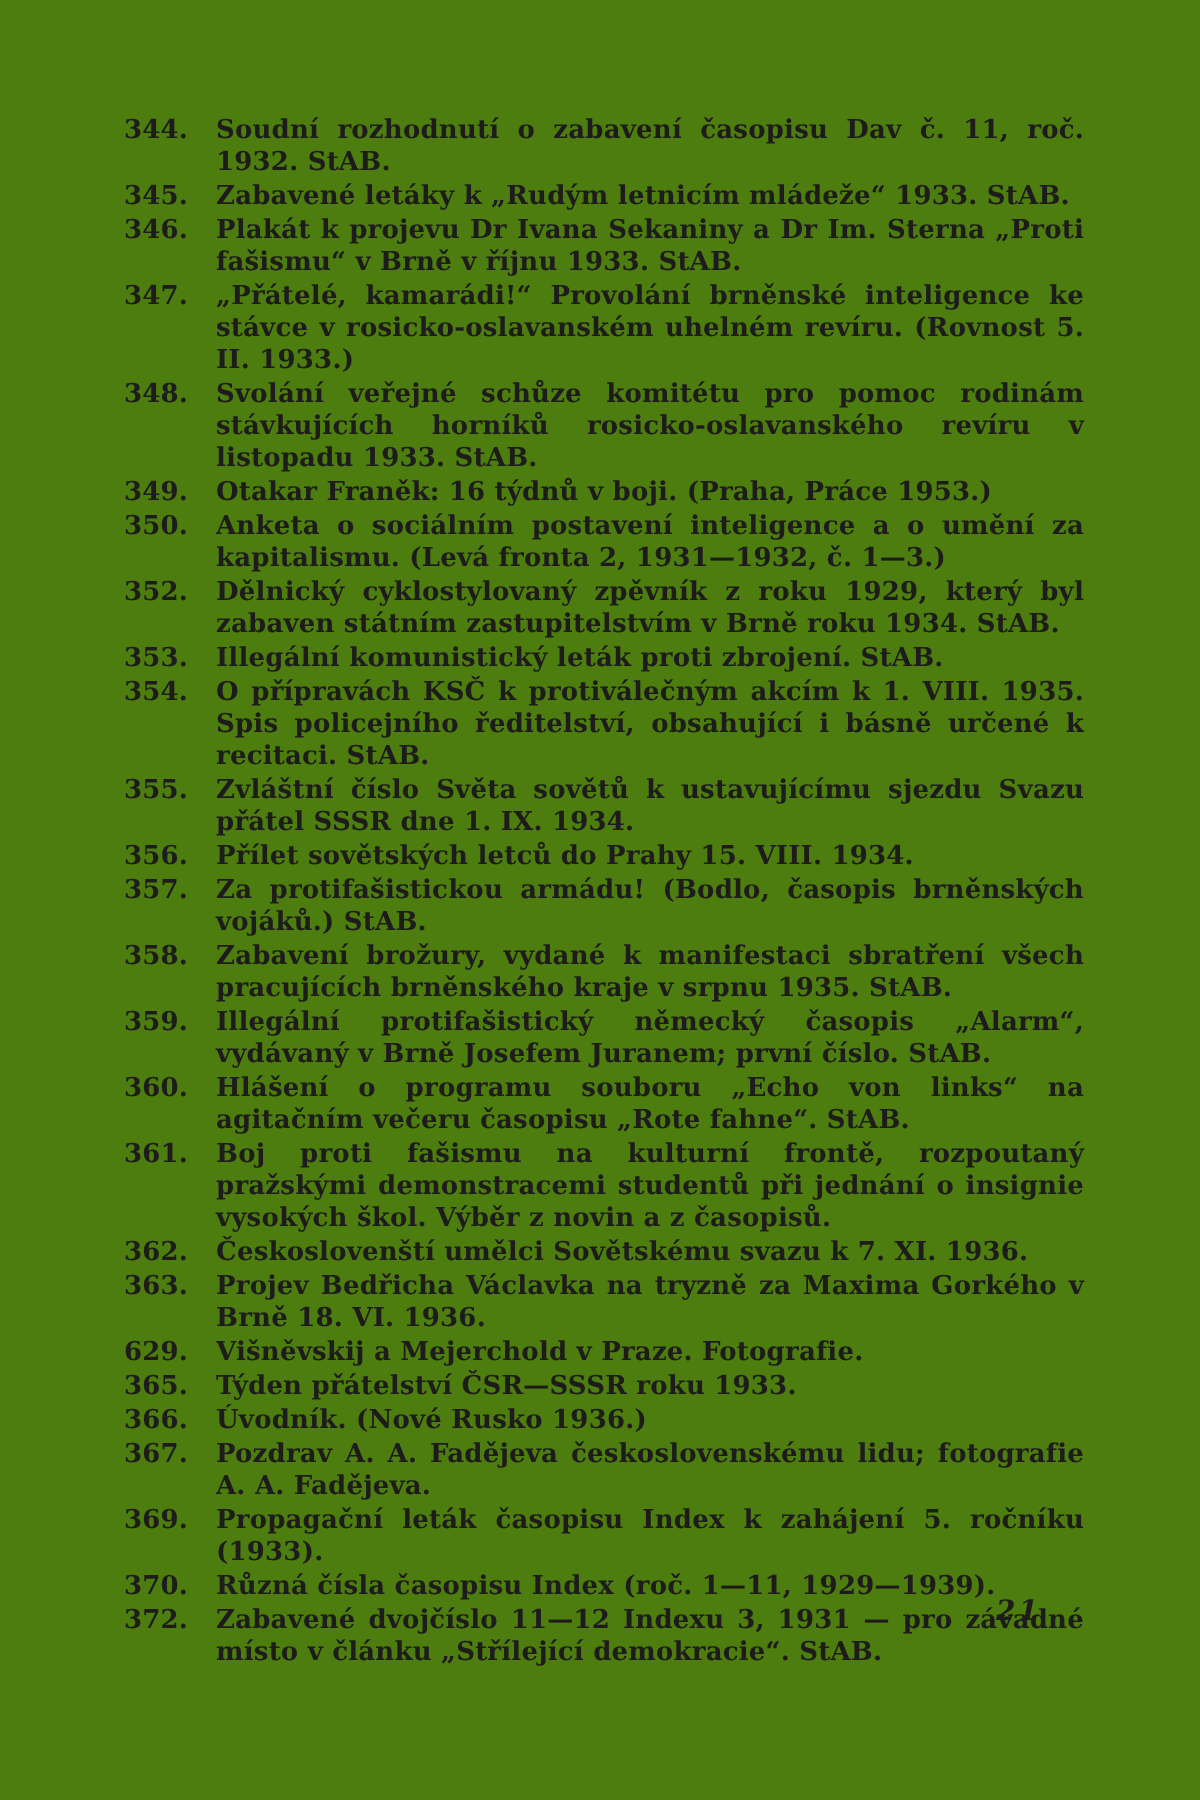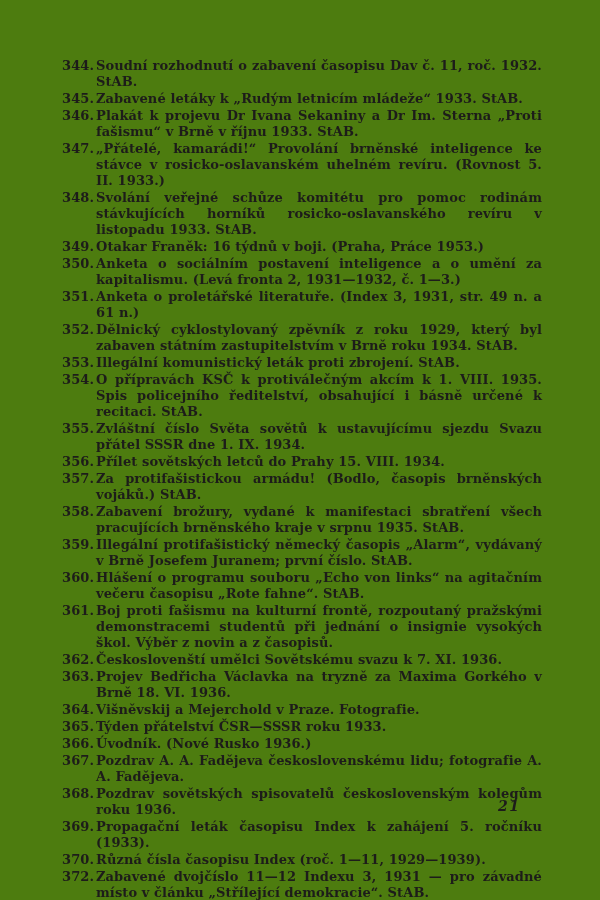--- a/index.html
+++ b/index.html
@@ -31,20 +31,21 @@
     display: flex;
     margin-bottom: 1px;
   }
   .num {
     flex: 0 0 34px;
     width: 34px;
   }
   .txt {
     flex: 1;
     text-align: justify;
+    margin-left: 12px;
   }
   .page-number {
     position: absolute;
     top: 798px;
     left: 498px;
     font-size: 14px;
     font-weight: bold;
     font-style: italic;
     letter-spacing: 1.5px;
   }
@@ -82,24 +83,20 @@
   <div class="entry">
     <span class="num">349.</span>
     <span class="txt">Otakar Franěk: 16 týdnů v boji. (Praha, Práce 1953.)</span>
   </div>
 
   <div class="entry">
     <span class="num">350.</span>
     <span class="txt">Anketa o sociálním postavení inteligence a o umění za kapitalismu. (Levá fronta 2, 1931—1932, č. 1—3.)</span>
   </div>
 
-  <div class="entry">
-    <span class="num">351.</span>
-    <span class="txt">Anketa o proletářské literatuře. (Index 3, 1931, str. 49 n. a 61 n.)</span>
-  </div>
 
   <div class="entry">
     <span class="num">352.</span>
     <span class="txt">Dělnický cyklostylovaný zpěvník z roku 1929, který byl zabaven státním zastupitelstvím v Brně roku 1934. StAB.</span>
   </div>
 
   <div class="entry">
     <span class="num">353.</span>
     <span class="txt">Illegální komunistický leták proti zbrojení. StAB.</span>
   </div>
@@ -148,43 +145,39 @@
     <span class="num">362.</span>
     <span class="txt">Českoslovenští umělci Sovětskému svazu k 7. XI. 1936.</span>
   </div>
 
   <div class="entry">
     <span class="num">363.</span>
     <span class="txt">Projev Bedřicha Václavka na tryzně za Maxima Gorkého v Brně 18. VI. 1936.</span>
   </div>
 
   <div class="entry">
-    <span class="num">364.</span>
+    <span class="num">629.</span>
     <span class="txt">Višněvskij a Mejerchold v Praze. Fotografie.</span>
   </div>
 
   <div class="entry">
     <span class="num">365.</span>
     <span class="txt">Týden přátelství ČSR—SSSR roku 1933.</span>
   </div>
 
   <div class="entry">
     <span class="num">366.</span>
     <span class="txt">Úvodník. (Nové Rusko 1936.)</span>
   </div>
 
   <div class="entry">
     <span class="num">367.</span>
     <span class="txt">Pozdrav A. A. Fadějeva československému lidu; fotografie A. A. Fadějeva.</span>
   </div>
 
-  <div class="entry">
-    <span class="num">368.</span>
-    <span class="txt">Pozdrav sovětských spisovatelů československým kolegům roku 1936.</span>
-  </div>
 
   <div class="entry">
     <span class="num">369.</span>
     <span class="txt">Propagační leták časopisu Index k zahájení 5. ročníku (1933).</span>
   </div>
 
   <div class="entry">
     <span class="num">370.</span>
     <span class="txt">Různá čísla časopisu Index (roč. 1—11, 1929—1939).</span>
   </div>

